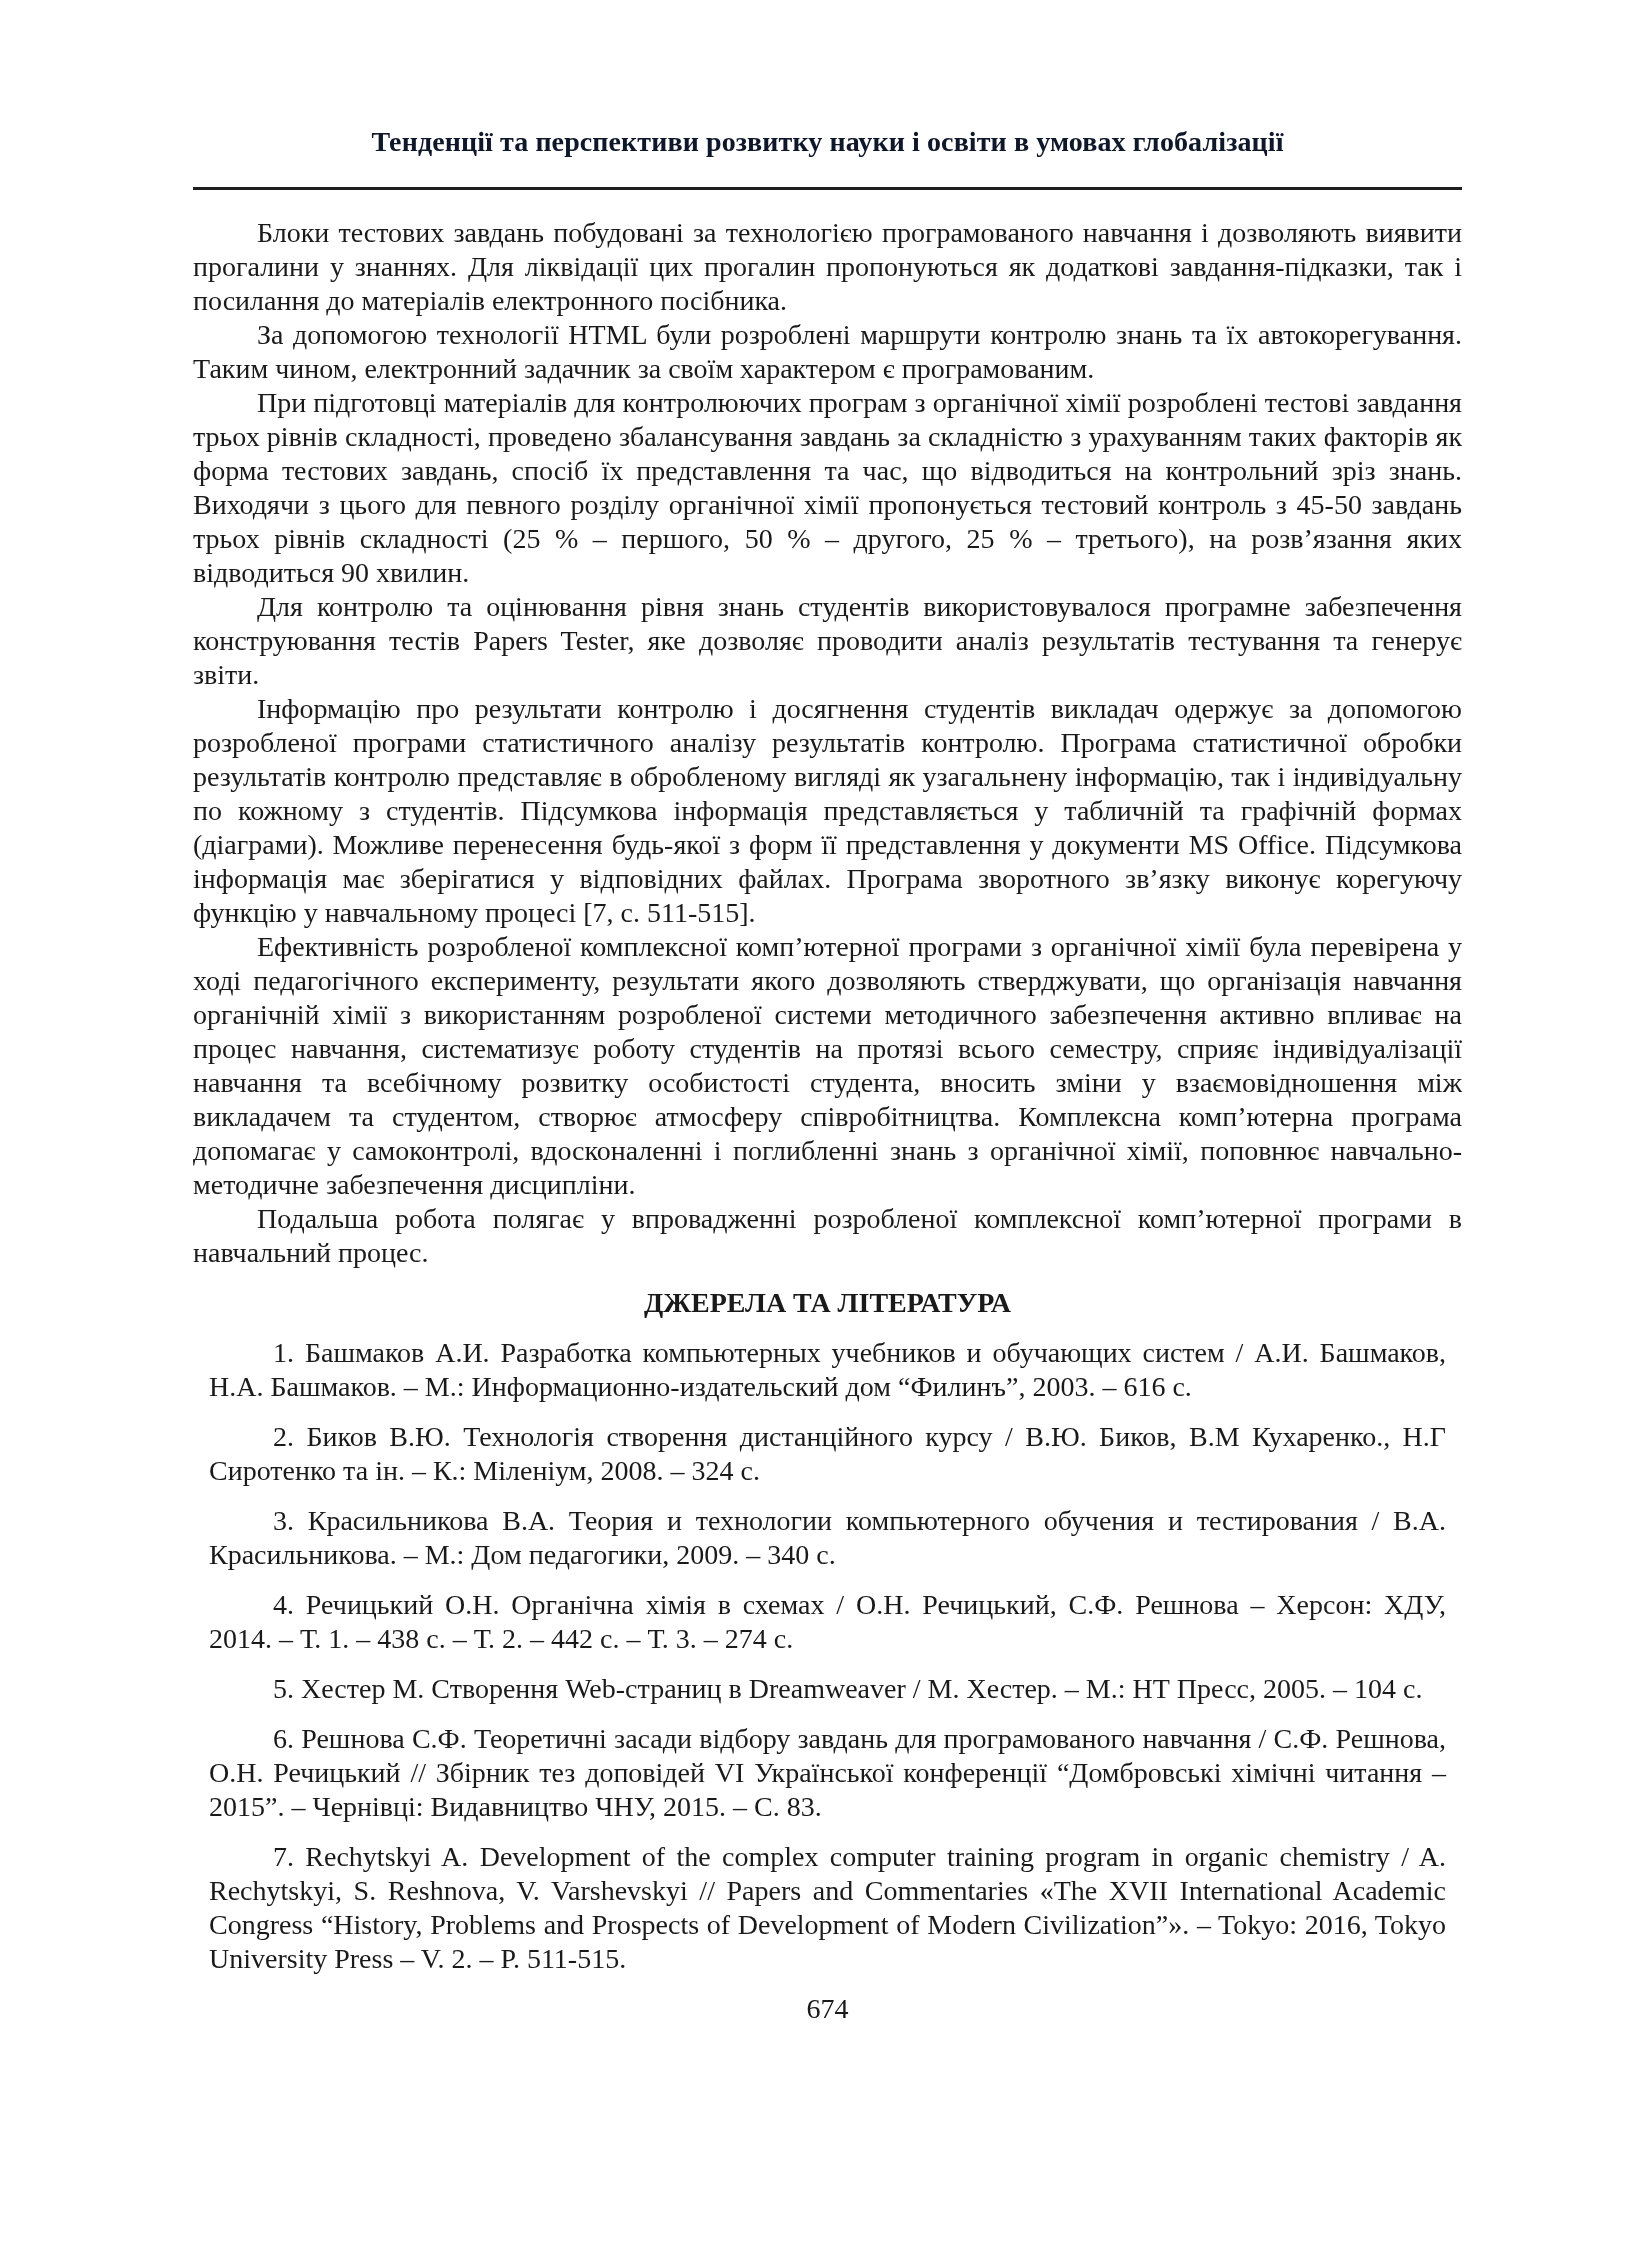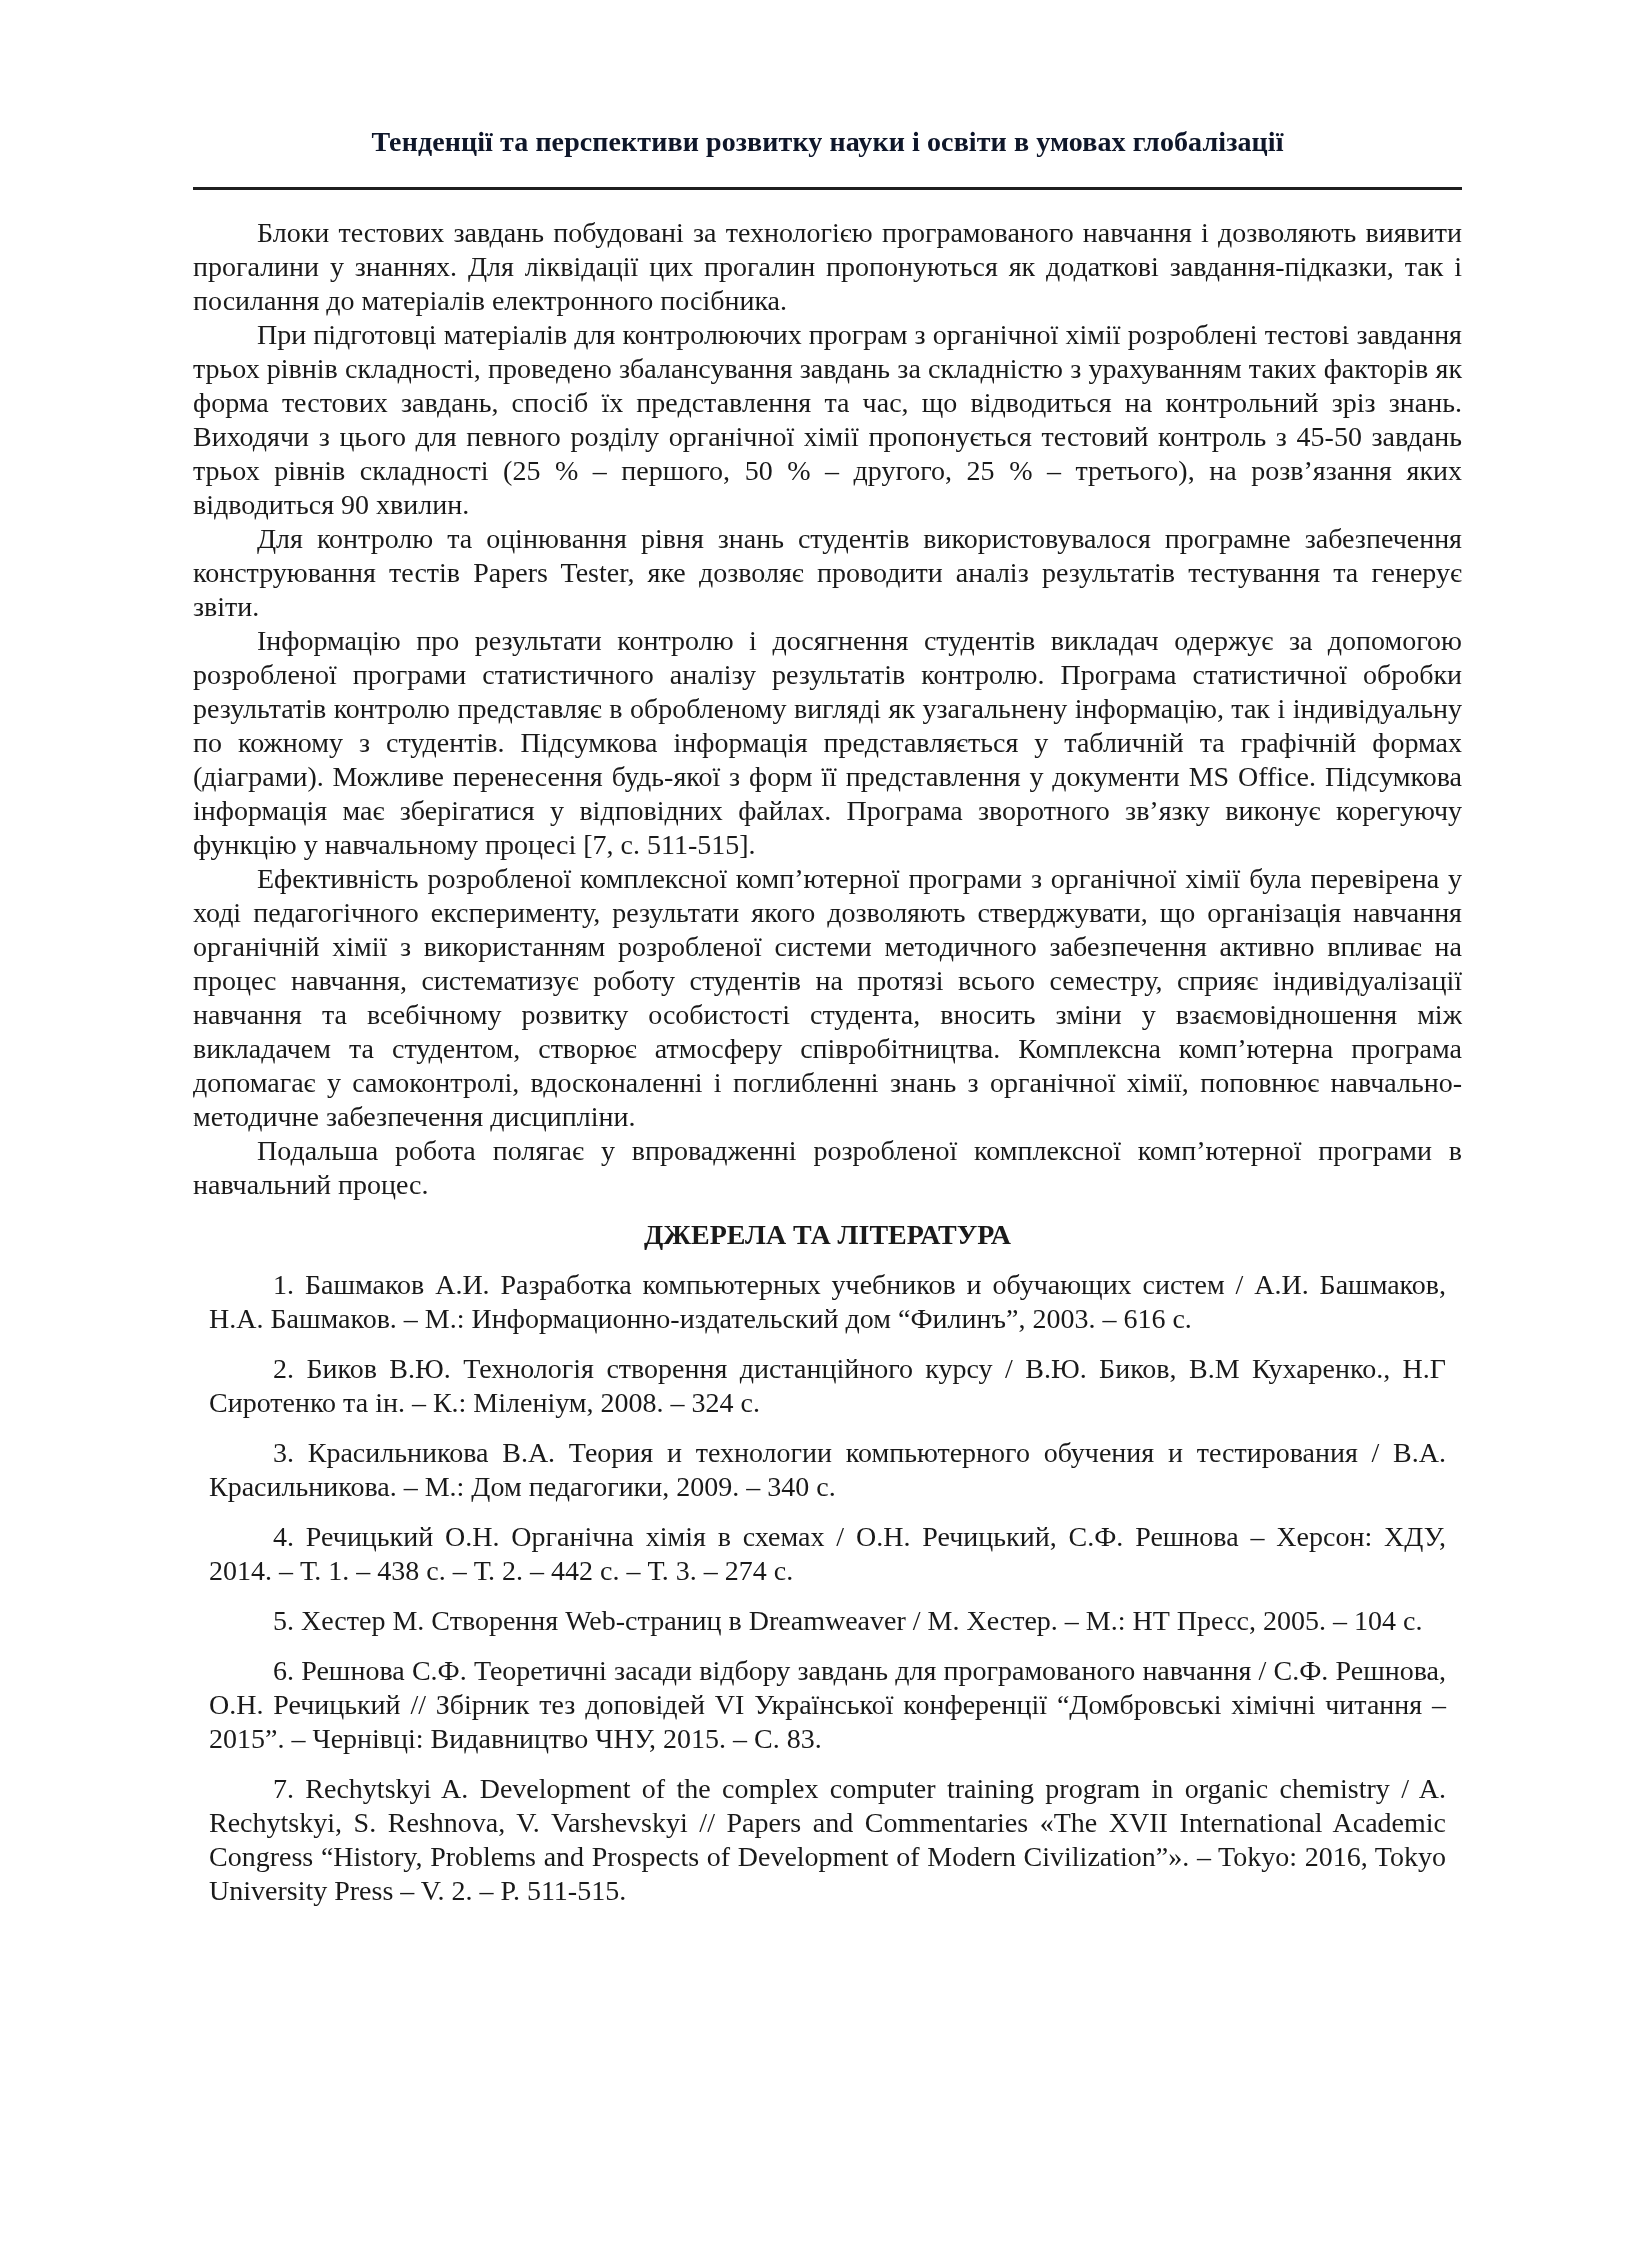--- a/index.html
+++ b/index.html
@@ -74,32 +74,34 @@
   </style>
 </head>
 <body>
 
 <div class="page">
   <div class="running-header">Тенденції та перспективи розвитку науки і освіти в умовах глобалізації</div>
   <div class="header-rule"></div>
 
   <div class="body-text">
     <p>Блоки тестових завдань побудовані за технологією програмованого навчання і дозволяють виявити прогалини у знаннях. Для ліквідації цих прогалин пропонуються як додаткові завдання-підказки, так і посилання до матеріалів електронного посібника.</p>
+    <p>За допомогою технології HTML були розроблені маршрути контролю знань та їх автокорегування. Таким чином, електронний задачник за своїм характером є програмованим.</p>
     <p>При підготовці матеріалів для контролюючих програм з органічної хімії розроблені тестові завдання трьох рівнів складності, проведено збалансування завдань за складністю з урахуванням таких факторів як форма тестових завдань, спосіб їх представлення та час, що відводиться на контрольний зріз знань. Виходячи з цього для певного розділу органічної хімії пропонується тестовий контроль з 45-50 завдань трьох рівнів складності (25 % – першого, 50 % – другого, 25 % – третього), на розв’язання яких відводиться 90 хвилин.</p>
     <p>Для контролю та оцінювання рівня знань студентів використовувалося програмне забезпечення конструювання тестів Papers Tester, яке дозволяє проводити аналіз результатів тестування та генерує звіти.</p>
     <p>Інформацію про результати контролю і досягнення студентів викладач одержує за допомогою розробленої програми статистичного аналізу результатів контролю. Програма статистичної обробки результатів контролю представляє в обробленому вигляді як узагальнену інформацію, так і індивідуальну по кожному з студентів. Підсумкова інформація представляється у табличній та графічній формах (діаграми). Можливе перенесення будь-якої з форм її представлення у документи MS Office. Підсумкова інформація має зберігатися у відповідних файлах. Програма зворотного зв’язку виконує корегуючу функцію у навчальному процесі [7, с. 511-515].</p>
     <p>Ефективність розробленої комплексної комп’ютерної програми з органічної хімії була перевірена у ході педагогічного експерименту, результати якого дозволяють стверджувати, що організація навчання органічній хімії з використанням розробленої системи методичного забезпечення активно впливає на процес навчання, систематизує роботу студентів на протязі всього семестру, сприяє індивідуалізації навчання та всебічному розвитку особистості студента, вносить зміни у взаємовідношення між викладачем та студентом, створює атмосферу співробітництва. Комплексна комп’ютерна програма допомагає у самоконтролі, вдосконаленні і поглибленні знань з органічної хімії, поповнює навчально-методичне забезпечення дисципліни.</p>
     <p>Подальша робота полягає у впровадженні розробленої комплексної комп’ютерної програми в навчальний процес.</p>
 
     <div class="refs">
       <p class="refs-heading">ДЖЕРЕЛА ТА ЛІТЕРАТУРА</p>
       <p>1. Башмаков А.И. Разработка компьютерных учебников и обучающих систем / А.И. Башмаков, Н.А. Башмаков. – М.: Информационно-издательский дом “Филинъ”, 2003. – 616 с.</p>
       <p>2. Биков В.Ю. Технологія створення дистанційного курсу / В.Ю. Биков, В.М Кухаренко., Н.Г Сиротенко та ін. – К.: Міленіум, 2008. – 324 с.</p>
       <p>3. Красильникова В.А. Теория и технологии компьютерного обучения и тестирования / В.А. Красильникова. – М.: Дом педагогики, 2009. – 340 с.</p>
       <p>4. Речицький О.Н. Органічна хімія в схемах / О.Н. Речицький, С.Ф. Решнова – Херсон: ХДУ, 2014. – Т. 1. – 438 с. – Т. 2. – 442 с. – Т. 3. – 274 с.</p>
       <p>5. Хестер М. Створення Web-страниц в Dreamweaver / М. Хестер. – М.: НТ Пресс, 2005. – 104 с.</p>
       <p>6. Решнова С.Ф. Теоретичні засади відбору завдань для програмованого навчання / С.Ф. Решнова, О.Н. Речицький // Збірник тез доповідей VI Української конференції “Домбровські хімічні читання – 2015”. – Чернівці: Видавництво ЧНУ, 2015. – С. 83.</p>
       <p>7. Rechytskyi A. Development of the complex computer training program in organic chemistry / A. Rechytskyi, S. Reshnova, V. Varshevskyi // Papers and Commentaries «The XVII International Academic Congress “History, Problems and Prospects of Development of Modern Civilization”». – Tokyo: 2016, Tokyo University Press – V. 2. – P. 511-515.</p>
     </div>
 
+    <div class="page-number">674</div>
   </div>
 </div>
 
 
 </body></html>

